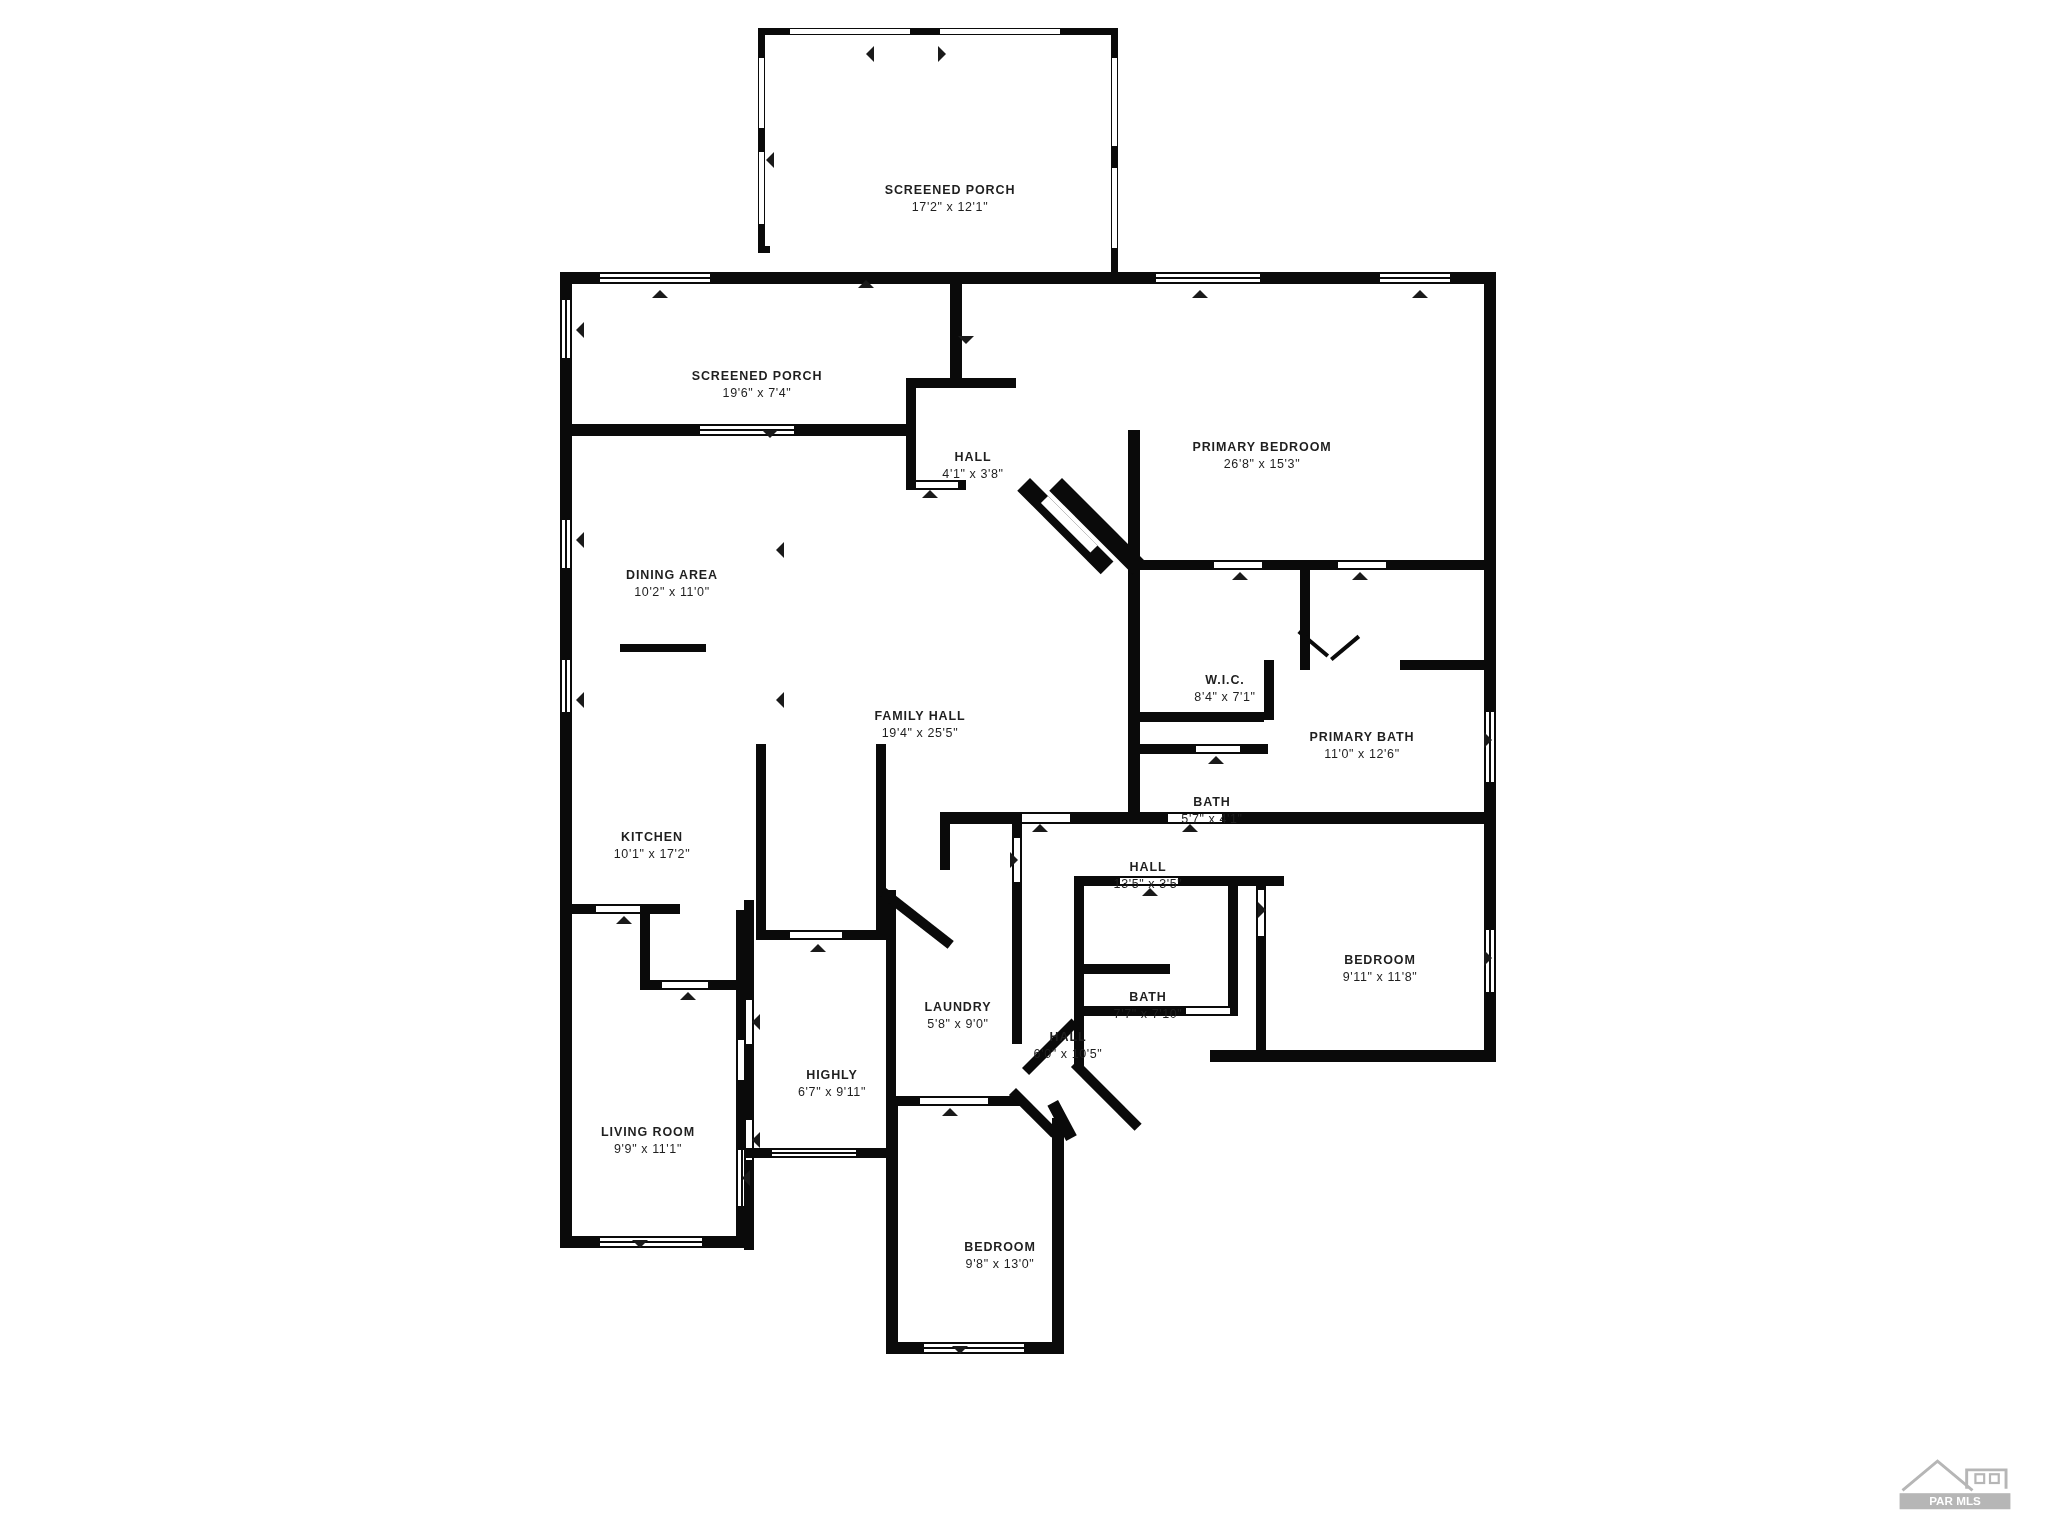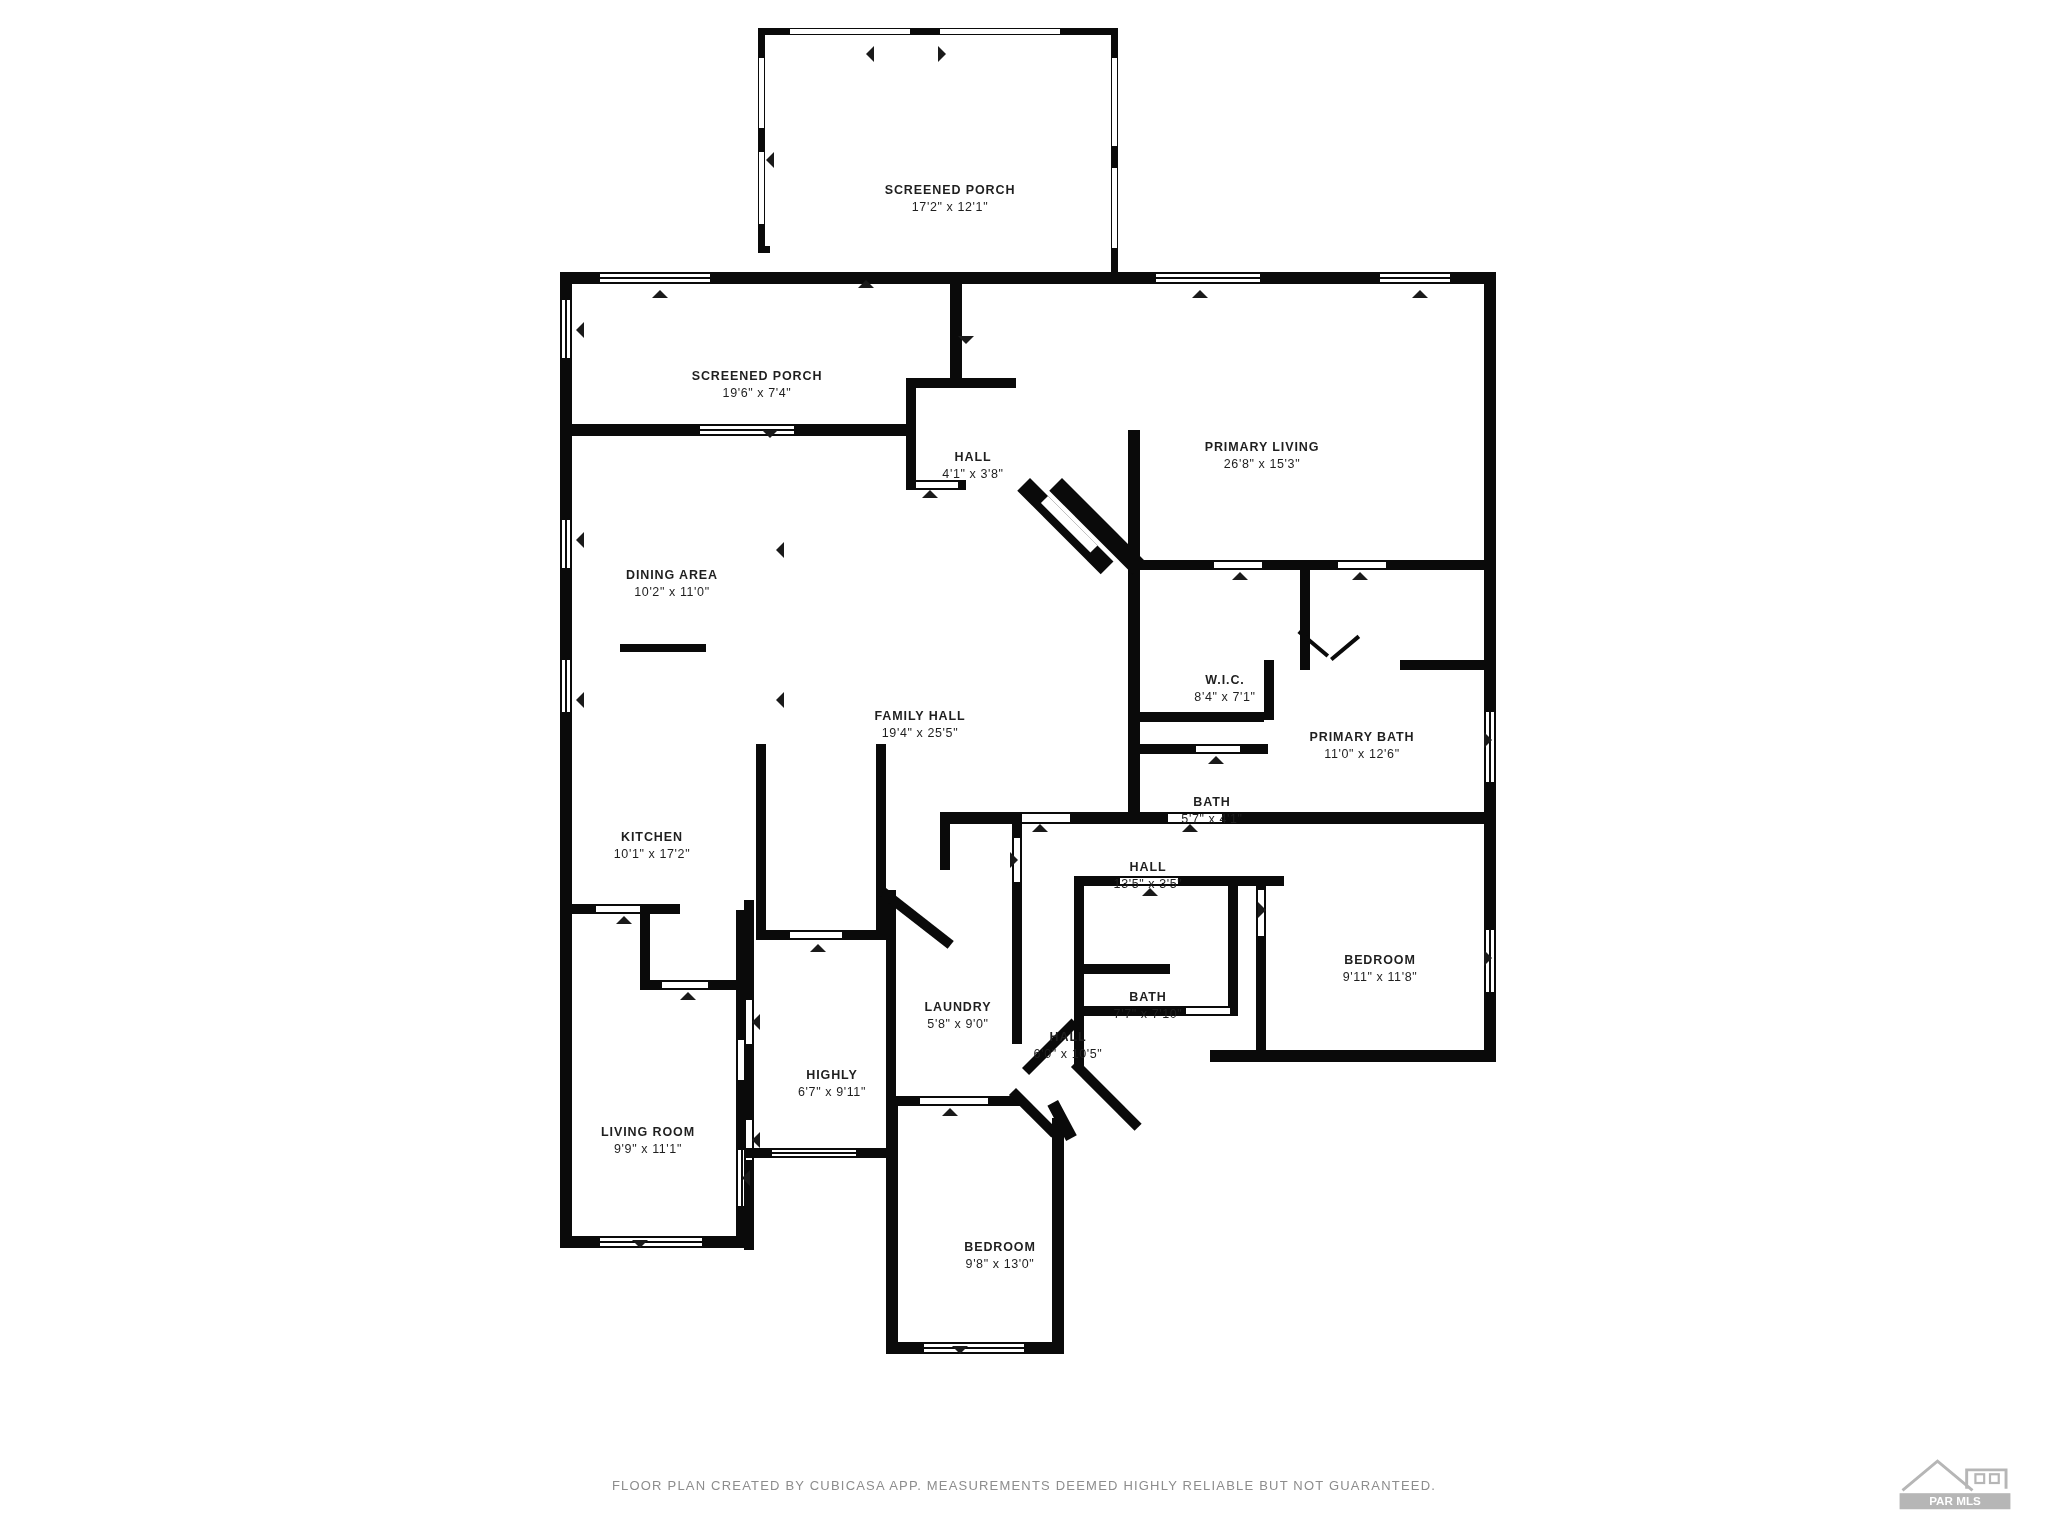--- a/index.html
+++ b/index.html
@@ -174,21 +174,21 @@
 
   <div class="lbl" style="left:950px;top:158px;">
     <div class="n">SCREENED PORCH</div>
     <div class="d">17'2" x 12'1"</div>
   </div>
   <div class="lbl" style="left:757px;top:344px;">
     <div class="n">SCREENED PORCH</div>
     <div class="d">19'6" x 7'4"</div>
   </div>
   <div class="lbl" style="left:1262px;top:415px;">
-    <div class="n">PRIMARY LIVING</div>
+    <div class="n">PRIMARY BEDROOM</div>
     <div class="d">26'8" x 15'3"</div>
   </div>
   <div class="lbl" style="left:973px;top:425px;">
     <div class="n">HALL</div>
     <div class="d">4'1" x 3'8"</div>
   </div>
   <div class="lbl" style="left:672px;top:543px;">
     <div class="n">DINING AREA</div>
     <div class="d">10'2" x 11'0"</div>
   </div>
@@ -277,21 +277,20 @@
       <polygon points="752,1140 760,1132 760,1148"></polygon>
       <polygon points="818,944 810,952 826,952"></polygon>
       <polygon points="950,1108 942,1116 958,1116"></polygon>
       <polygon points="1018,860 1010,852 1010,868"></polygon>
       <polygon points="960,1354 952,1346 968,1346"></polygon>
       <polygon points="640,1248 632,1240 648,1240"></polygon>
       <polygon points="742,1178 750,1170 750,1186"></polygon>
     </g>
   </svg>
 
-  <div class="footer">FLOOR PLAN CREATED BY CUBICASA APP. MEASUREMENTS DEEMED HIGHLY RELIABLE BUT NOT GUARANTEED.</div>
 
   <svg class="logo" viewBox="0 0 160 96">
     <path d="M8 58 L56 18 L104 58" fill="none" stroke="#9a9a9a" stroke-width="4"></path>
     <path d="M96 56 L96 30 L150 30 L150 56" fill="none" stroke="#9a9a9a" stroke-width="4"></path>
     <rect x="108" y="36" width="12" height="12" fill="none" stroke="#9a9a9a" stroke-width="3"></rect>
     <rect x="128" y="36" width="12" height="12" fill="none" stroke="#9a9a9a" stroke-width="3"></rect>
     <rect x="4" y="62" width="152" height="22" fill="#9a9a9a"></rect>
     <text x="80" y="78" font-family="Liberation Sans, sans-serif" font-size="16" font-weight="bold" fill="#ffffff" text-anchor="middle">PAR MLS</text>
   </svg>
 

